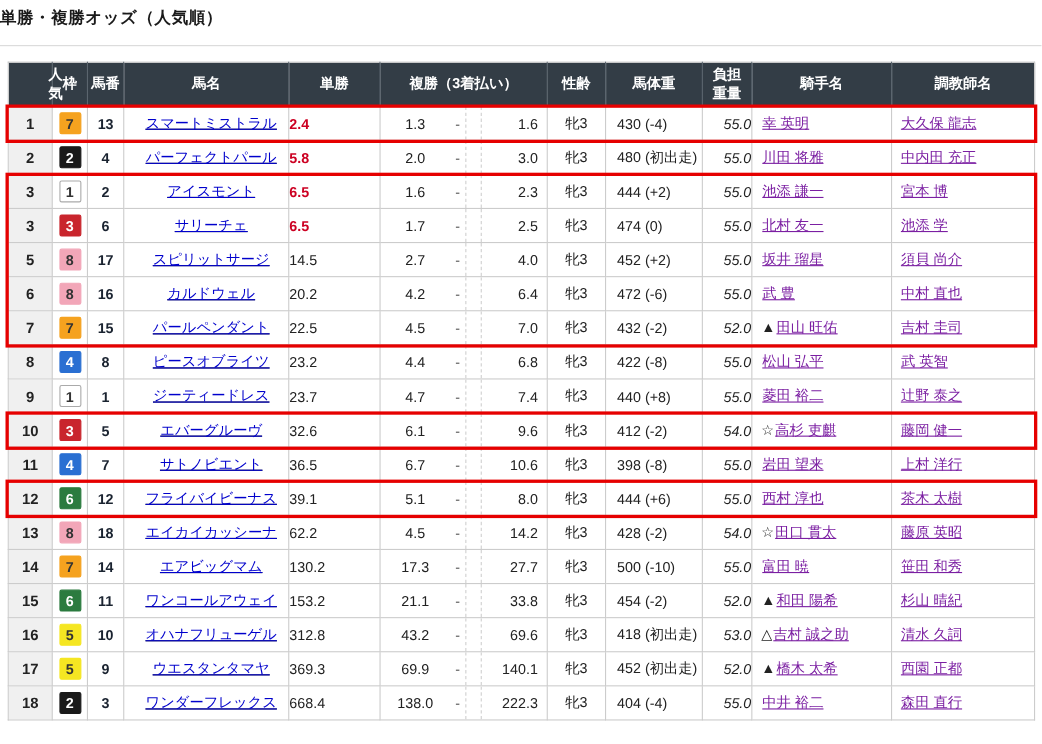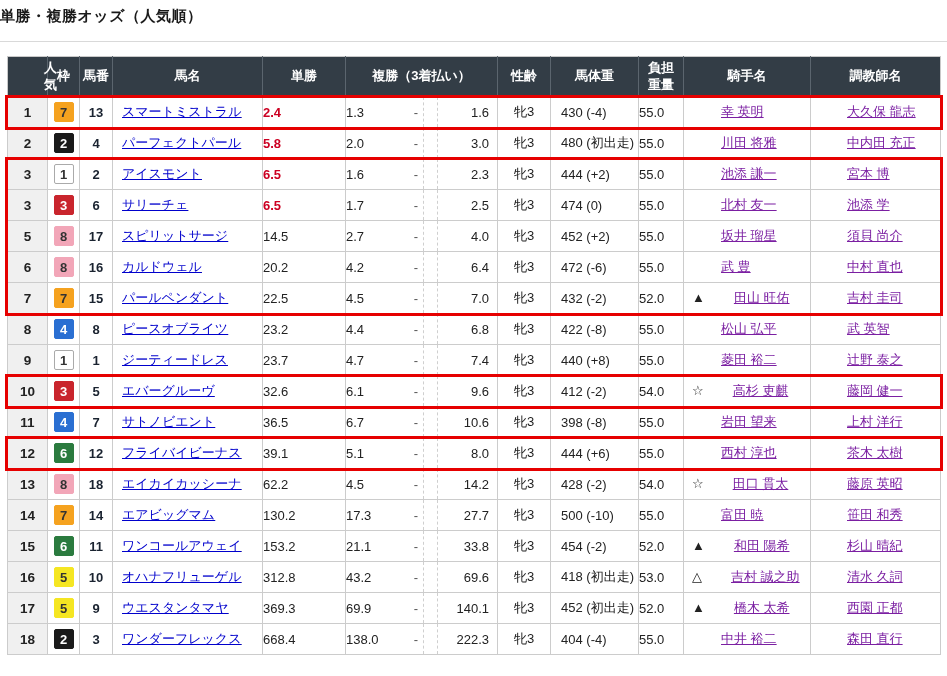--- a/index.html
+++ b/index.html
@@ -34,36 +34,36 @@
     background:#ffffff; white-space:nowrap; overflow:hidden;
   }
   td.c-rank { background:#f0f0f0; text-align:center; font-weight:bold; font-size:13.5px; color:#222; }
   td.c-frame { text-align:center; }
   .frame {
     display:inline-block; width:20px; height:20px; line-height:20px;
     text-align:center; font-weight:bold; font-size:13px; border-radius:2px;
     vertical-align:middle;
   }
   td.c-uma { text-align:center; font-weight:bold; color:#1a2330; }
-  td.c-name { text-align:left; padding-left:9px;text-decoration:underline; }
+  td.c-name { text-align:center; padding-left:9px;text-decoration:underline; }
   a.hlink { color:#0000cc; text-decoration:underline; cursor:pointer; }
   td.c-win { text-align:left; padding-right:10px; color:#222; }
   td.c-win.hot { color:#cc0022; font-weight:bold; }
   td.c-place { padding:0; }
   .place-flex { display:flex; align-items:stretch; height:100%; }
-  .place-flex .pl { flex:0 0 63px; text-align:left; align-self:center; }
+  .place-flex .pl { flex:0 0 63px; text-align:center; align-self:center; }
   .place-flex .dash { flex:0 0 14px; text-align:center; align-self:center; color:#555; }
   .place-flex .gap { flex:0 0 15px; border-left:1px dashed #cfcfcf; border-right:1px dashed #cfcfcf; }
   .place-flex .ph { flex:1 1 auto; text-align:right; padding-right:8px; align-self:center; }
   td.c-sex { text-align:center; }
   td.c-weight { text-align:left; padding-left:10px;margin-left:16px; }
-  td.c-load { text-align:left; }
+  td.c-load { text-align:right;font-style:italic; }
   td.c-jockey, td.c-trainer { text-align:left; padding-left:8px; }
   .mark { color:#222; margin-right:1px; }
-  a.plink { color:#7b1fa2; text-decoration:underline; cursor:pointer;margin-left:28px; }
+  a.plink { color:#7b1fa2; text-decoration:underline; cursor:pointer; }
   .hl-box {
     position:absolute; border:3px solid #e60000;
     pointer-events:none; z-index:5;
   }
 </style>
 </head>
 <body>
 
 <div class="page-title">単勝・複勝オッズ（人気順）</div>
 <hr class="title-rule">

